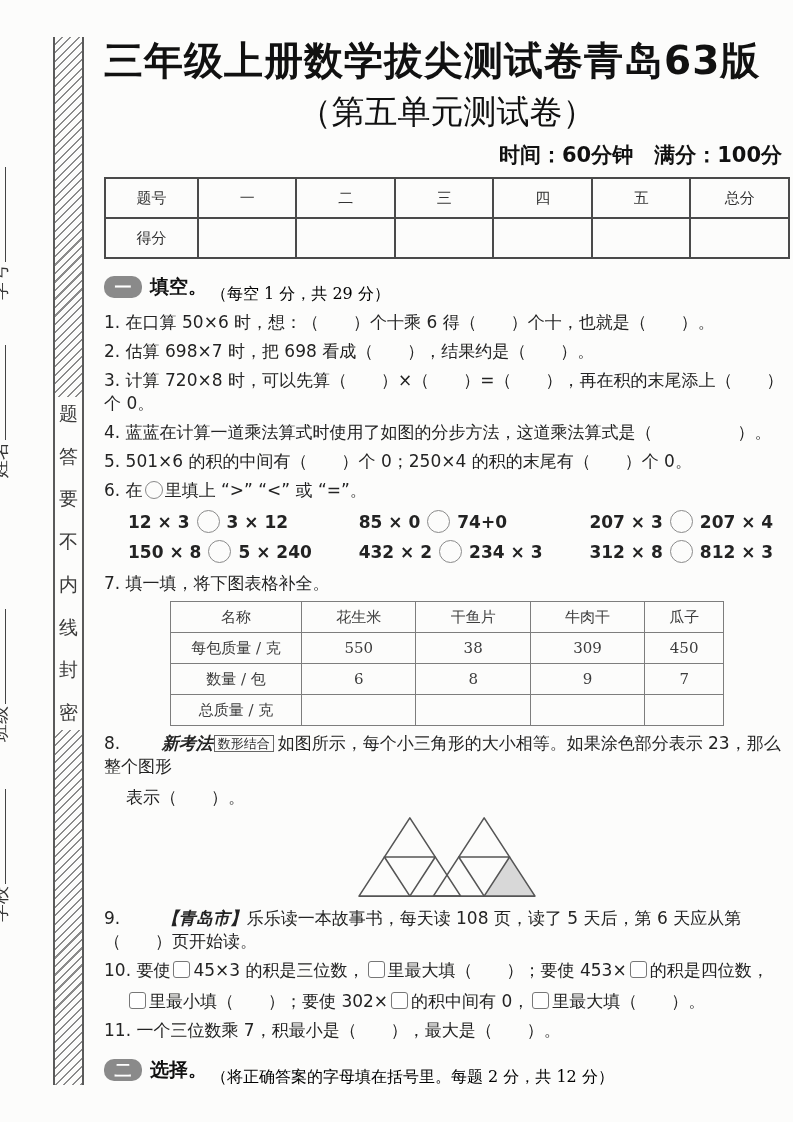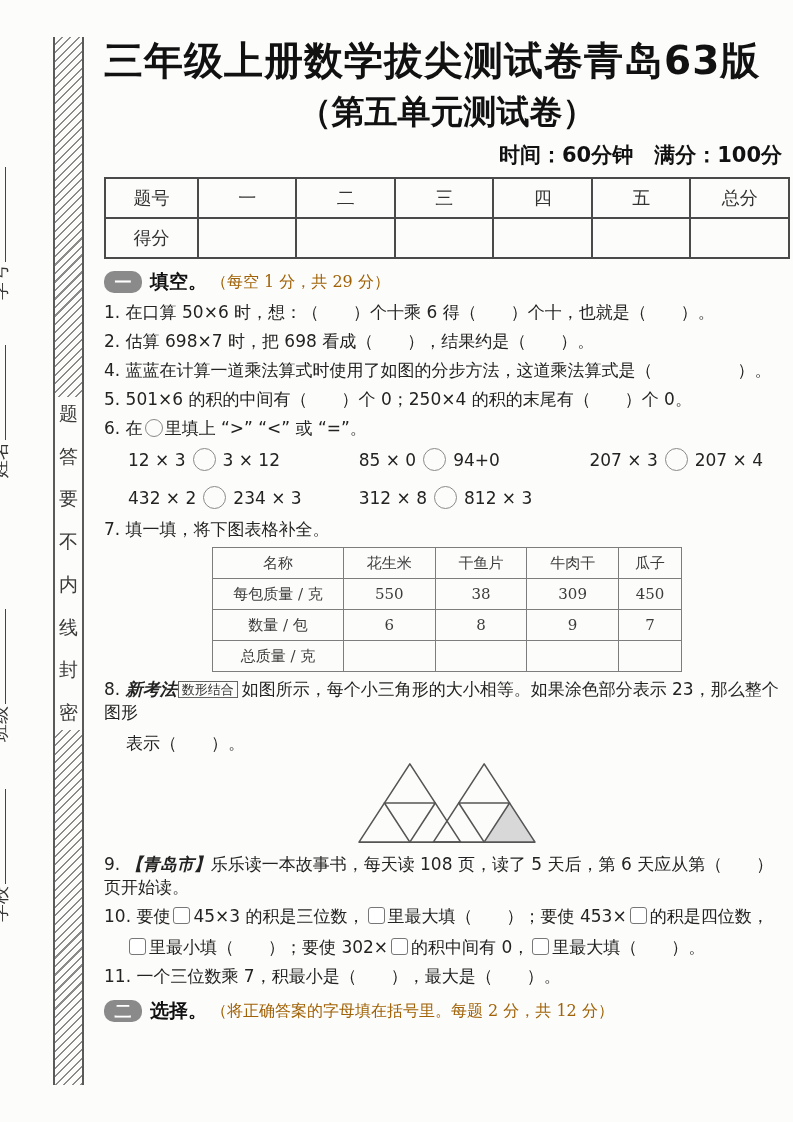--- a/index.html
+++ b/index.html
@@ -24,53 +24,53 @@
     align-items:center;padding:4px 0;font-family:"DejaVu Serif",serif;font-size:19px;color:#3a3a3a;}
   .side-label{
     position:absolute;left:13px;height:26px;line-height:26px;white-space:nowrap;
     transform-origin:0 100%;transform:rotate(-90deg);
     font-family:"DejaVu Serif",serif;font-size:18px;color:#333;
   }
   .side-label .ul{display:inline-block;width:95px;border-bottom:1.6px solid #444;height:18px;margin-left:2px;}
   
   .main{position:absolute;left:104px;top:34px;width:686px;}
   .title{font-size:39px;font-weight:bold;text-align:left;line-height:54px;letter-spacing:1px;color:#111;}
-  .subtitle{font-size:33px;font-weight:bold;text-align:center;line-height:48px;color:#111;}
+  .subtitle{font-size:33px;font-weight:normal;text-align:center;line-height:48px;color:#111;}
   .meta{font-size:21px;font-weight:bold;text-align:right;margin:5px 8px 8px 0;color:#111;}
   table.score{width:100%;border-collapse:collapse;table-layout:fixed;}
-  table.score td{border:2px solid #4a4a4a;height:36px;text-align:center;font-size:18px;color:#333;}
+  table.score td{border:2px solid #4a4a4a;height:36px;text-align:center;font-size:15px;color:#333;}
   table.score td.first{width:13%;}
   .sec-head{display:flex;align-items:center;margin:10px 0 4px 0;}
   .badge{background:#8a8a8a;color:#fff;border-radius:10px;min-width:30px;text-align:center;
     font-weight:bold;font-size:17px;line-height:22px;padding:0 4px;margin-right:8px;}
   .sec-title{font-weight:bold;font-size:19px;color:#111;}
-  .sec-note{color:#a16207;font-size:16px;font-family:"DejaVu Serif",serif;margin-left:4px;}
+  .sec-note{color:#000000;font-size:16px;font-family:"DejaVu Serif",serif;margin-left:4px;margin-top:15px;}
   .q{margin:6px 0;line-height:23px;font-size:17px;}
   .indent{padding-left:22px;margin-top:8px;}
   
   .fig-row{display:flex;justify-content:center;align-items:center;margin:3px 0 2px 0;}
   .speech{border:2px solid #555;background:#fff;padding:5px 12px;font-size:16.5px;position:relative;color:#333;}
   .speech:after{content:"";position:absolute;right:-13px;top:50%;margin-top:-7px;
     border-top:7px solid transparent;border-bottom:7px solid transparent;border-left:13px solid #555;}
   .speech:before{content:"";position:absolute;right:-9px;top:50%;margin-top:-5px;z-index:1;
     border-top:5px solid transparent;border-bottom:5px solid transparent;border-left:10px solid #fff;}
   .girl{margin-left:16px;}
   
-  .cmp-grid{display:grid;grid-template-columns:1.15fr 1.15fr 1fr;row-gap:12px;margin:8px 0 4px 0;padding-left:24px;}
+  .cmp-grid{display:grid;grid-template-columns:1.15fr 1.15fr 1fr;row-gap:4px;margin:8px 0 4px 0;padding-left:24px;font-weight:bold;}
   .cmp-circle{display:inline-block;width:21px;height:21px;border:1.4px solid #8a8a8a;border-radius:50%;
     vertical-align:middle;margin:0 7px 3px 7px;}
   .mini-circle{display:inline-block;width:16px;height:16px;border:1.3px solid #8a8a8a;border-radius:50%;
     vertical-align:-3px;margin:0 2px;}
   
-  table.goods{border-collapse:collapse;margin:6px auto 6px auto;width:470px;
+  table.goods{border-collapse:collapse;margin:6px auto 6px auto;width:554px;
     font-family:"DejaVu Serif",serif;color:#3c3c3c;}
   table.goods td{border:1.4px solid #7d7d7d;height:28px;text-align:center;font-size:15px;}
   table.goods td.rowhead{width:128px;}
   
-  .tagbold{font-weight:bold;font-style:italic;}
+  .tagbold{font-weight:bold;font-style:italic;margin-left:36px;}
   .tagbox{border:1.2px solid #666;font-size:13px;padding:0 3px;margin:0 4px 0 1px;vertical-align:1px;color:#333;}
   .tri-wrap{text-align:center;margin:-2px 0 0 0;line-height:0;}
   
   .sbox{display:inline-block;width:15px;height:15px;border:1.4px solid #777;border-radius:3px;
     vertical-align:-2px;margin:0 3px;background:#fff;}
 </style>
 </head>
 <body>
 
 <div class="seal-band">
@@ -131,33 +131,35 @@
     </table>
 
   <div class="sec-head">
     <span class="badge">一</span>
     <span class="sec-title">填空。</span>
     <span class="sec-note">（每空 1 分，共 29 分）</span>
   </div>
 
   <div class="q">1. 在口算 50×6 时，想：（　　）个十乘 6 得（　　）个十，也就是（　　）。</div>
   <div class="q">2. 估算 698×7 时，把 698 看成（　　），结果约是（　　）。</div>
+  <div class="q">3. 计算 720×8 时，可以先算（　　）×（　　）=（　　），再在积的末尾添上（　　）个 0。</div>
   <div class="q">4. 蓝蓝在计算一道乘法算式时使用了如图的分步方法，这道乘法算式是（　　　　　）。</div>
 
 
   <div class="q">5. 501×6 的积的中间有（　　）个 0；250×4 的积的末尾有（　　）个 0。</div>
 
   <div class="q">
     <span>6. 在</span><span class="mini-circle"></span><span>里填上 “&gt;” “&lt;” 或 “=”。</span>
   </div>
 
   <div class="cmp-grid">
     <div><span>12 × 3</span><span class="cmp-circle"></span><span>3 × 12</span></div>
-    <div><span>85 × 0</span><span class="cmp-circle"></span><span>94+0</span></div>
+    <div><span>85 × 0</span><span class="cmp-circle"></span><span>74+0</span></div>
     <div><span>207 × 3</span><span class="cmp-circle"></span><span>207 × 4</span></div>
+    <div><span>150 × 8</span><span class="cmp-circle"></span><span>5 × 240</span></div>
     <div><span>432 × 2</span><span class="cmp-circle"></span><span>234 × 3</span></div>
     <div><span>312 × 8</span><span class="cmp-circle"></span><span>812 × 3</span></div>
   </div>
 
   <div class="q">7. 填一填，将下图表格补全。</div>
 
   <table class="goods">
     <tbody>
         <tr>
       <td class="rowhead">名称</td>

